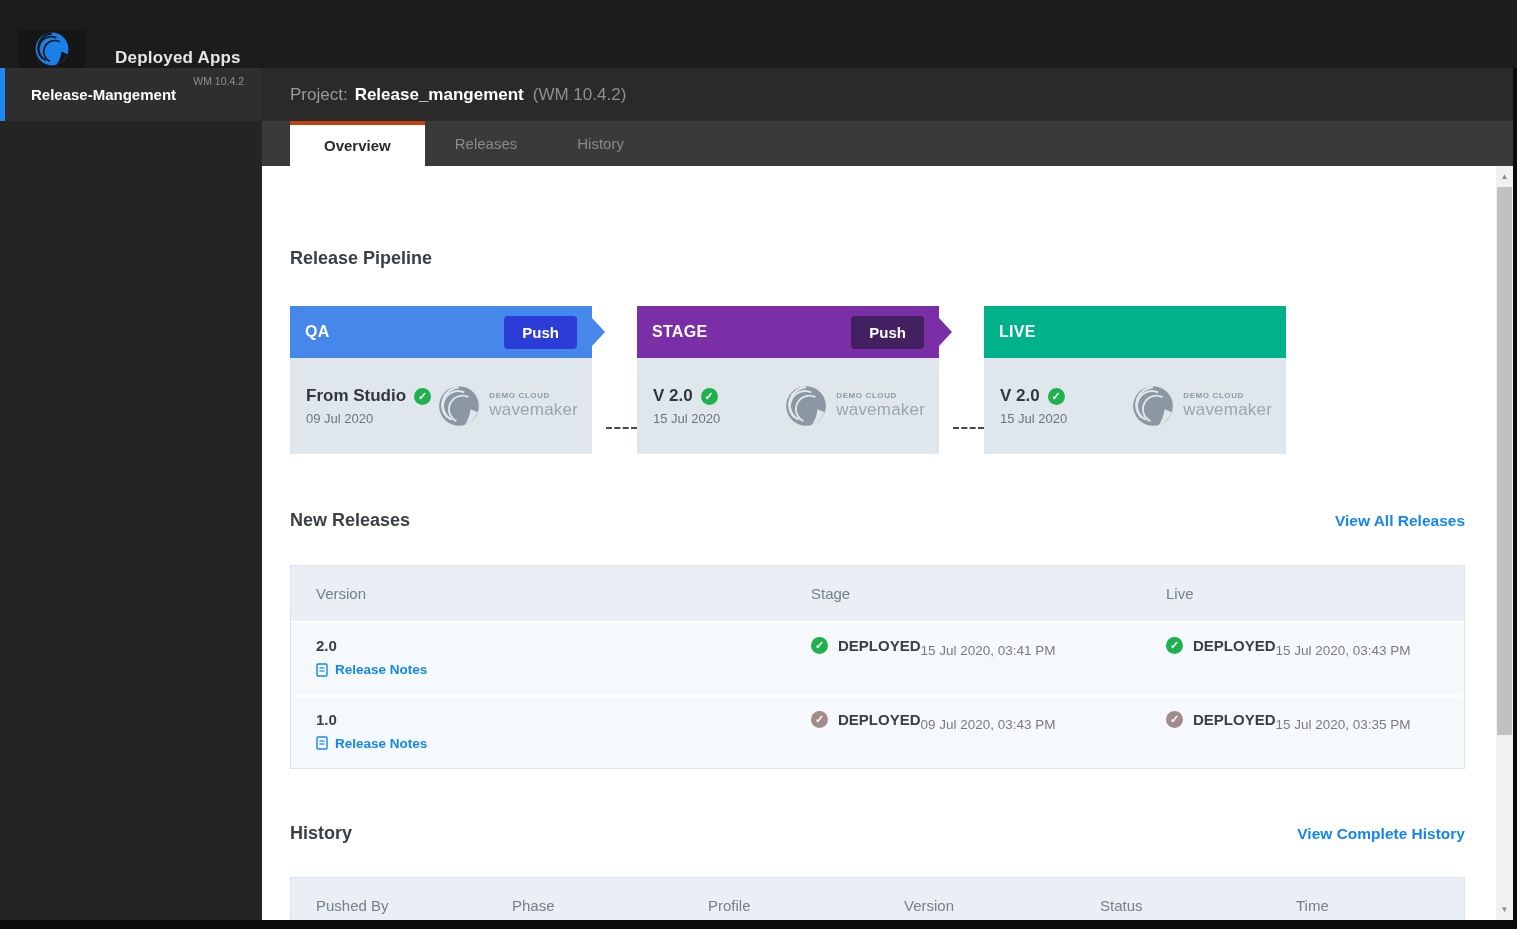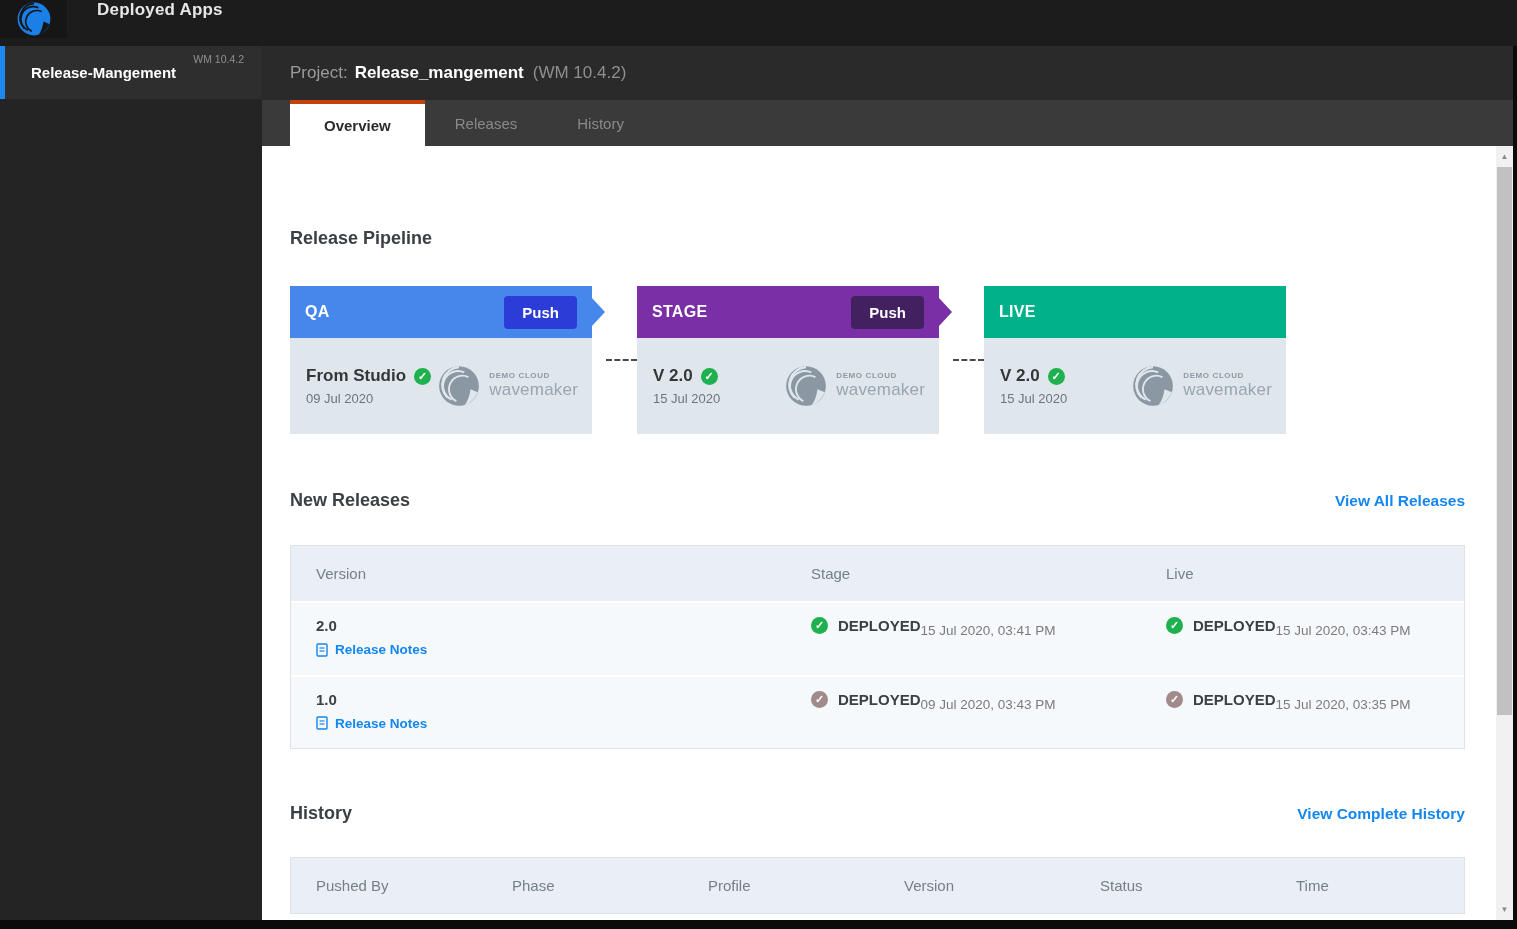--- a/index.html
+++ b/index.html
@@ -1,21 +1,21 @@
 <!DOCTYPE html>
 <html><head>
 <meta charset="utf-8">
 <style>
   * { margin:0; padding:0; box-sizing:border-box; }
   html,body { width:1517px; height:929px; overflow:hidden; font-family:"Liberation Sans", sans-serif; background:#ffffff; }
 
   .app { width:1517px; height:929px; position:relative; display:flex; flex-direction:column; }
 
   
-  .topbar { height:46px; background:#1c1c1c; display:flex; align-items:flex-start; flex:0 0 auto; }
+  .topbar { height:68px; background:#1c1c1c; display:flex; align-items:flex-end; flex:0 0 auto;padding-left:18px; }
   .logo-box { width:67px; background:#161616; display:flex; align-items:center; justify-content:center; }
   .topbar-title { color:#e6e6e6; font-size:17px; font-weight:bold; display:flex; align-items:center; padding-left:30px; letter-spacing:.2px; }
 
   
   .mid { flex:1 1 auto; display:flex; min-height:0; }
   .sidebar { width:262px; background:#242424; flex:0 0 auto; display:flex; flex-direction:column; }
   .side-item { height:53px; background:#2e2e2e; border-left:5px solid #1e88f0; position:relative; display:flex; align-items:center; padding-left:26px; }
   .side-item-label { color:#ffffff; font-weight:bold; font-size:15px; }
   .side-item-ver { position:absolute; top:7px; right:18px; color:#909090; font-size:10.5px; }
 
@@ -28,21 +28,21 @@
   .tabbar { height:46px; background:#3a3a3a; display:flex; align-items:stretch; padding-left:28px; }
   .tab { display:flex; align-items:center; justify-content:center; font-size:15px; color:#8a8a8a; padding:0 30px; cursor:pointer; }
   .tab.active { background:#ffffff; color:#2b2b2b; font-weight:bold; border-top:4px solid #c2410c; padding:0 34px; }
 
   
   .content { flex:1 1 auto; background:#ffffff; position:relative; overflow:hidden; padding:0 48px 0 28px; }
   .section-title { font-size:18px; font-weight:bold; color:#3b4045; }
   .pipeline-title { margin-top:82px; }
 
   
-  .pipeline-row { display:flex; align-items:center; margin-top:37px; }
+  .pipeline-row { display:flex; align-items:flex-end; margin-top:37px; }
   .pcard { width:302px; flex:0 0 auto; }
   .pcard-header { height:52px; display:flex; align-items:center; padding:0 15px; position:relative; }
   .pcard-header.arrowed::after { content:""; position:absolute; right:-13px; top:50%; transform:translateY(-50%);
       border-top:14px solid transparent; border-bottom:14px solid transparent; border-left:13px solid var(--arrow-c); }
   .pcard-name { color:#ffffff; font-weight:bold; font-size:16px; letter-spacing:.3px; }
   .push-btn { margin-left:auto; color:#ffffff; font-weight:bold; font-size:15px; border:none; border-radius:4px; padding:8px 18px; cursor:pointer; }
   .pcard-body { height:96px; background:#dfe7ed; display:flex; align-items:center; justify-content:space-between; padding:0 14px 0 16px; }
   .pver-name-row { display:flex; align-items:center; gap:8px; }
   .pver-name { font-size:17px; font-weight:bold; color:#32373c; }
   .pver-date { font-size:13px; color:#6d747b; margin-top:5px; }

